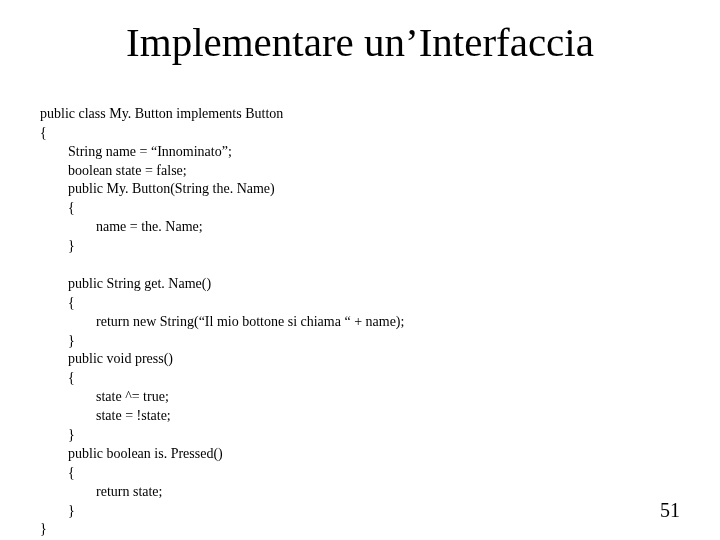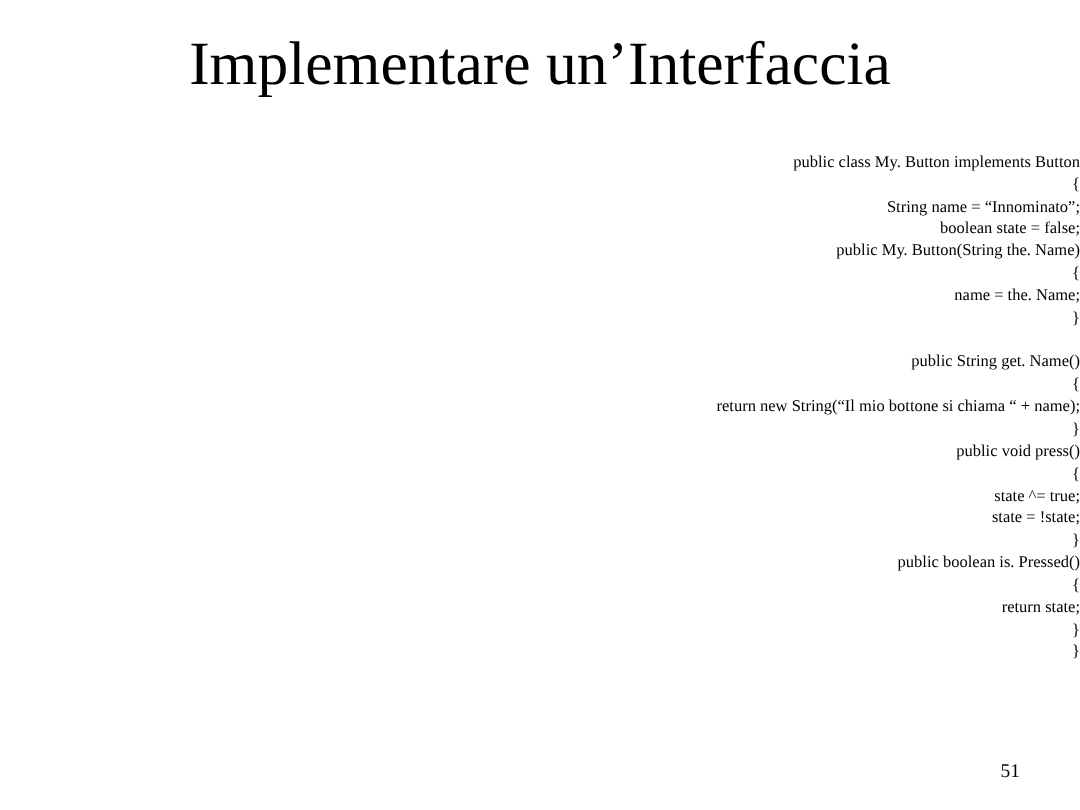--- a/index.html
+++ b/index.html
@@ -13,31 +13,30 @@
     overflow: hidden;
   }
   .title {
     font-size: 41px;
     text-align: center;
     padding-top: 18px;
     padding-bottom: 20px;
     font-weight: normal;
   }
   .code {
-    font-size: 11px;
+    font-size: 14px;
     line-height: 1.35;
     padding-left: 40px;
     white-space: pre;
-    text-align: right;
   }
   .page-num {
     position: absolute;
     bottom: 18px;
     right: 40px;
-    font-size: 13px;
+    font-size: 20px;
   }
 </style>
 </head>
 <body>
 
 <div class="title">Implementare un’Interfaccia</div>
 
 <div class="code">
 <span>public class My. Button implements Button</span>
 <span>{</span>

